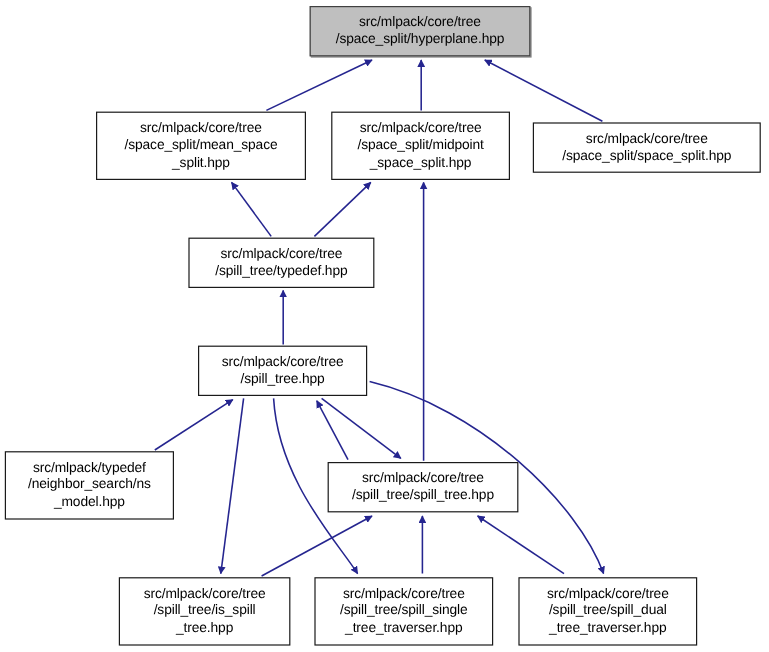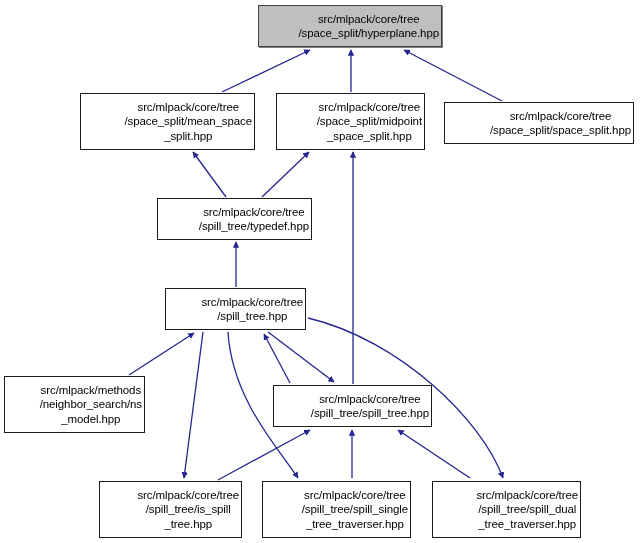--- a/index.html
+++ b/index.html
@@ -22,21 +22,21 @@
     width: 641px;
     height: 543px;
   }
   .node-box {
     position: absolute;
     box-sizing: border-box;
     background: #ffffff;
     border: 1px solid #000000;
     display: flex;
     align-items: center;
-    justify-content: flex-end;
+    justify-content: center;
     text-align: center;
     color: #000000;
     font-size: 11.5px;
     line-height: 14.2px;
     letter-spacing: -0.1px;
     white-space: pre-line;
     padding: 0 2px;
   }
   .node-box.root {
     background: #bfbfbf;
@@ -88,21 +88,21 @@
 _split.hpp</span></div>
       <div class="node-box thick" style="left: 276px; top: 93px; width: 149px; height: 57px;"><span class="node-label">src/mlpack/core/tree
 /space_split/midpoint
 _space_split.hpp</span></div>
       <div class="node-box thick" style="left: 444px; top: 102px; width: 190px; height: 42px;"><span class="node-label">src/mlpack/core/tree
 /space_split/space_split.hpp</span></div>
       <div class="node-box thick" style="left: 157px; top: 198px; width: 155px; height: 42px;"><span class="node-label">src/mlpack/core/tree
 /spill_tree/typedef.hpp</span></div>
       <div class="node-box thick" style="left: 165px; top: 288px; width: 141px; height: 42px;"><span class="node-label">src/mlpack/core/tree
 /spill_tree.hpp</span></div>
-      <div class="node-box thick" style="left: 4px; top: 376px; width: 141px; height: 57px;"><span class="node-label">src/mlpack/methods
+      <div class="node-box thick" style="left: 4px; top: 376px; width: 141px; height: 57px;"><span class="node-label">src/mlpack/typedef
 /neighbor_search/ns
 _model.hpp</span></div>
       <div class="node-box thick" style="left: 273px; top: 385px; width: 159px; height: 42px;"><span class="node-label">src/mlpack/core/tree
 /spill_tree/spill_tree.hpp</span></div>
       <div class="node-box thick" style="left: 99px; top: 481px; width: 143px; height: 57px;"><span class="node-label">src/mlpack/core/tree
 /spill_tree/is_spill
 _tree.hpp</span></div>
       <div class="node-box thick" style="left: 262px; top: 481px; width: 149px; height: 57px;"><span class="node-label">src/mlpack/core/tree
 /spill_tree/spill_single
 _tree_traverser.hpp</span></div>

